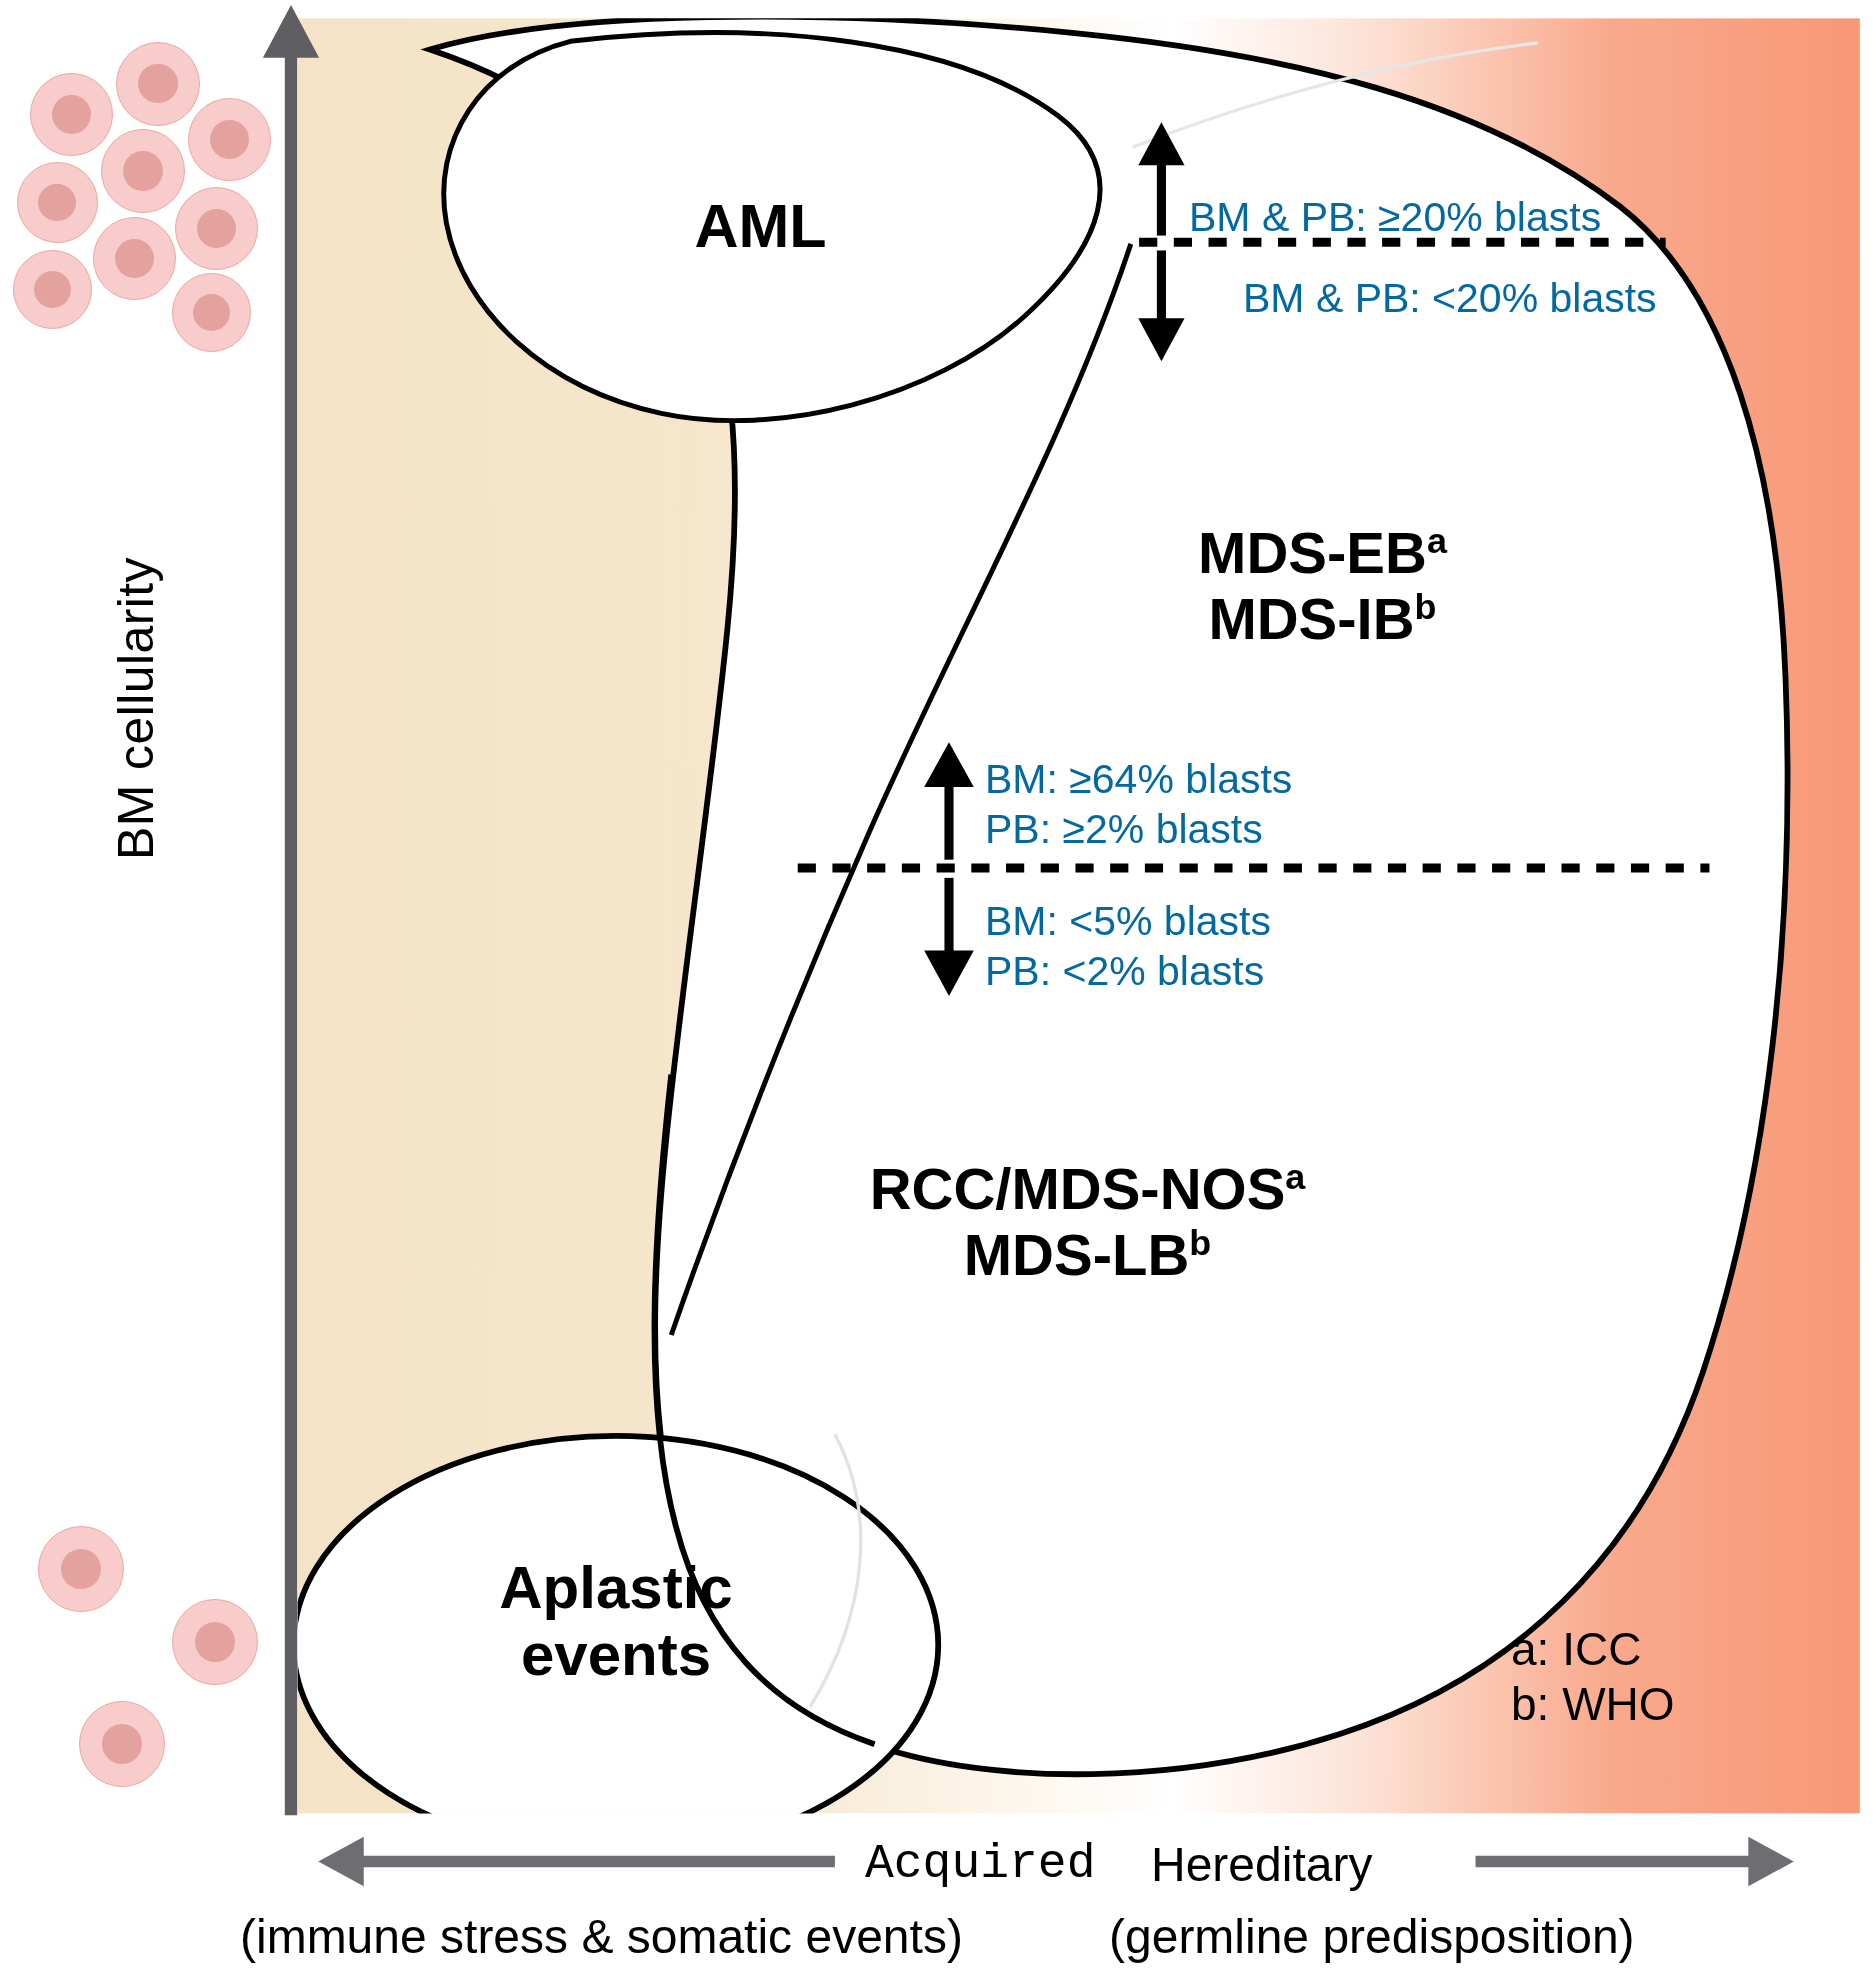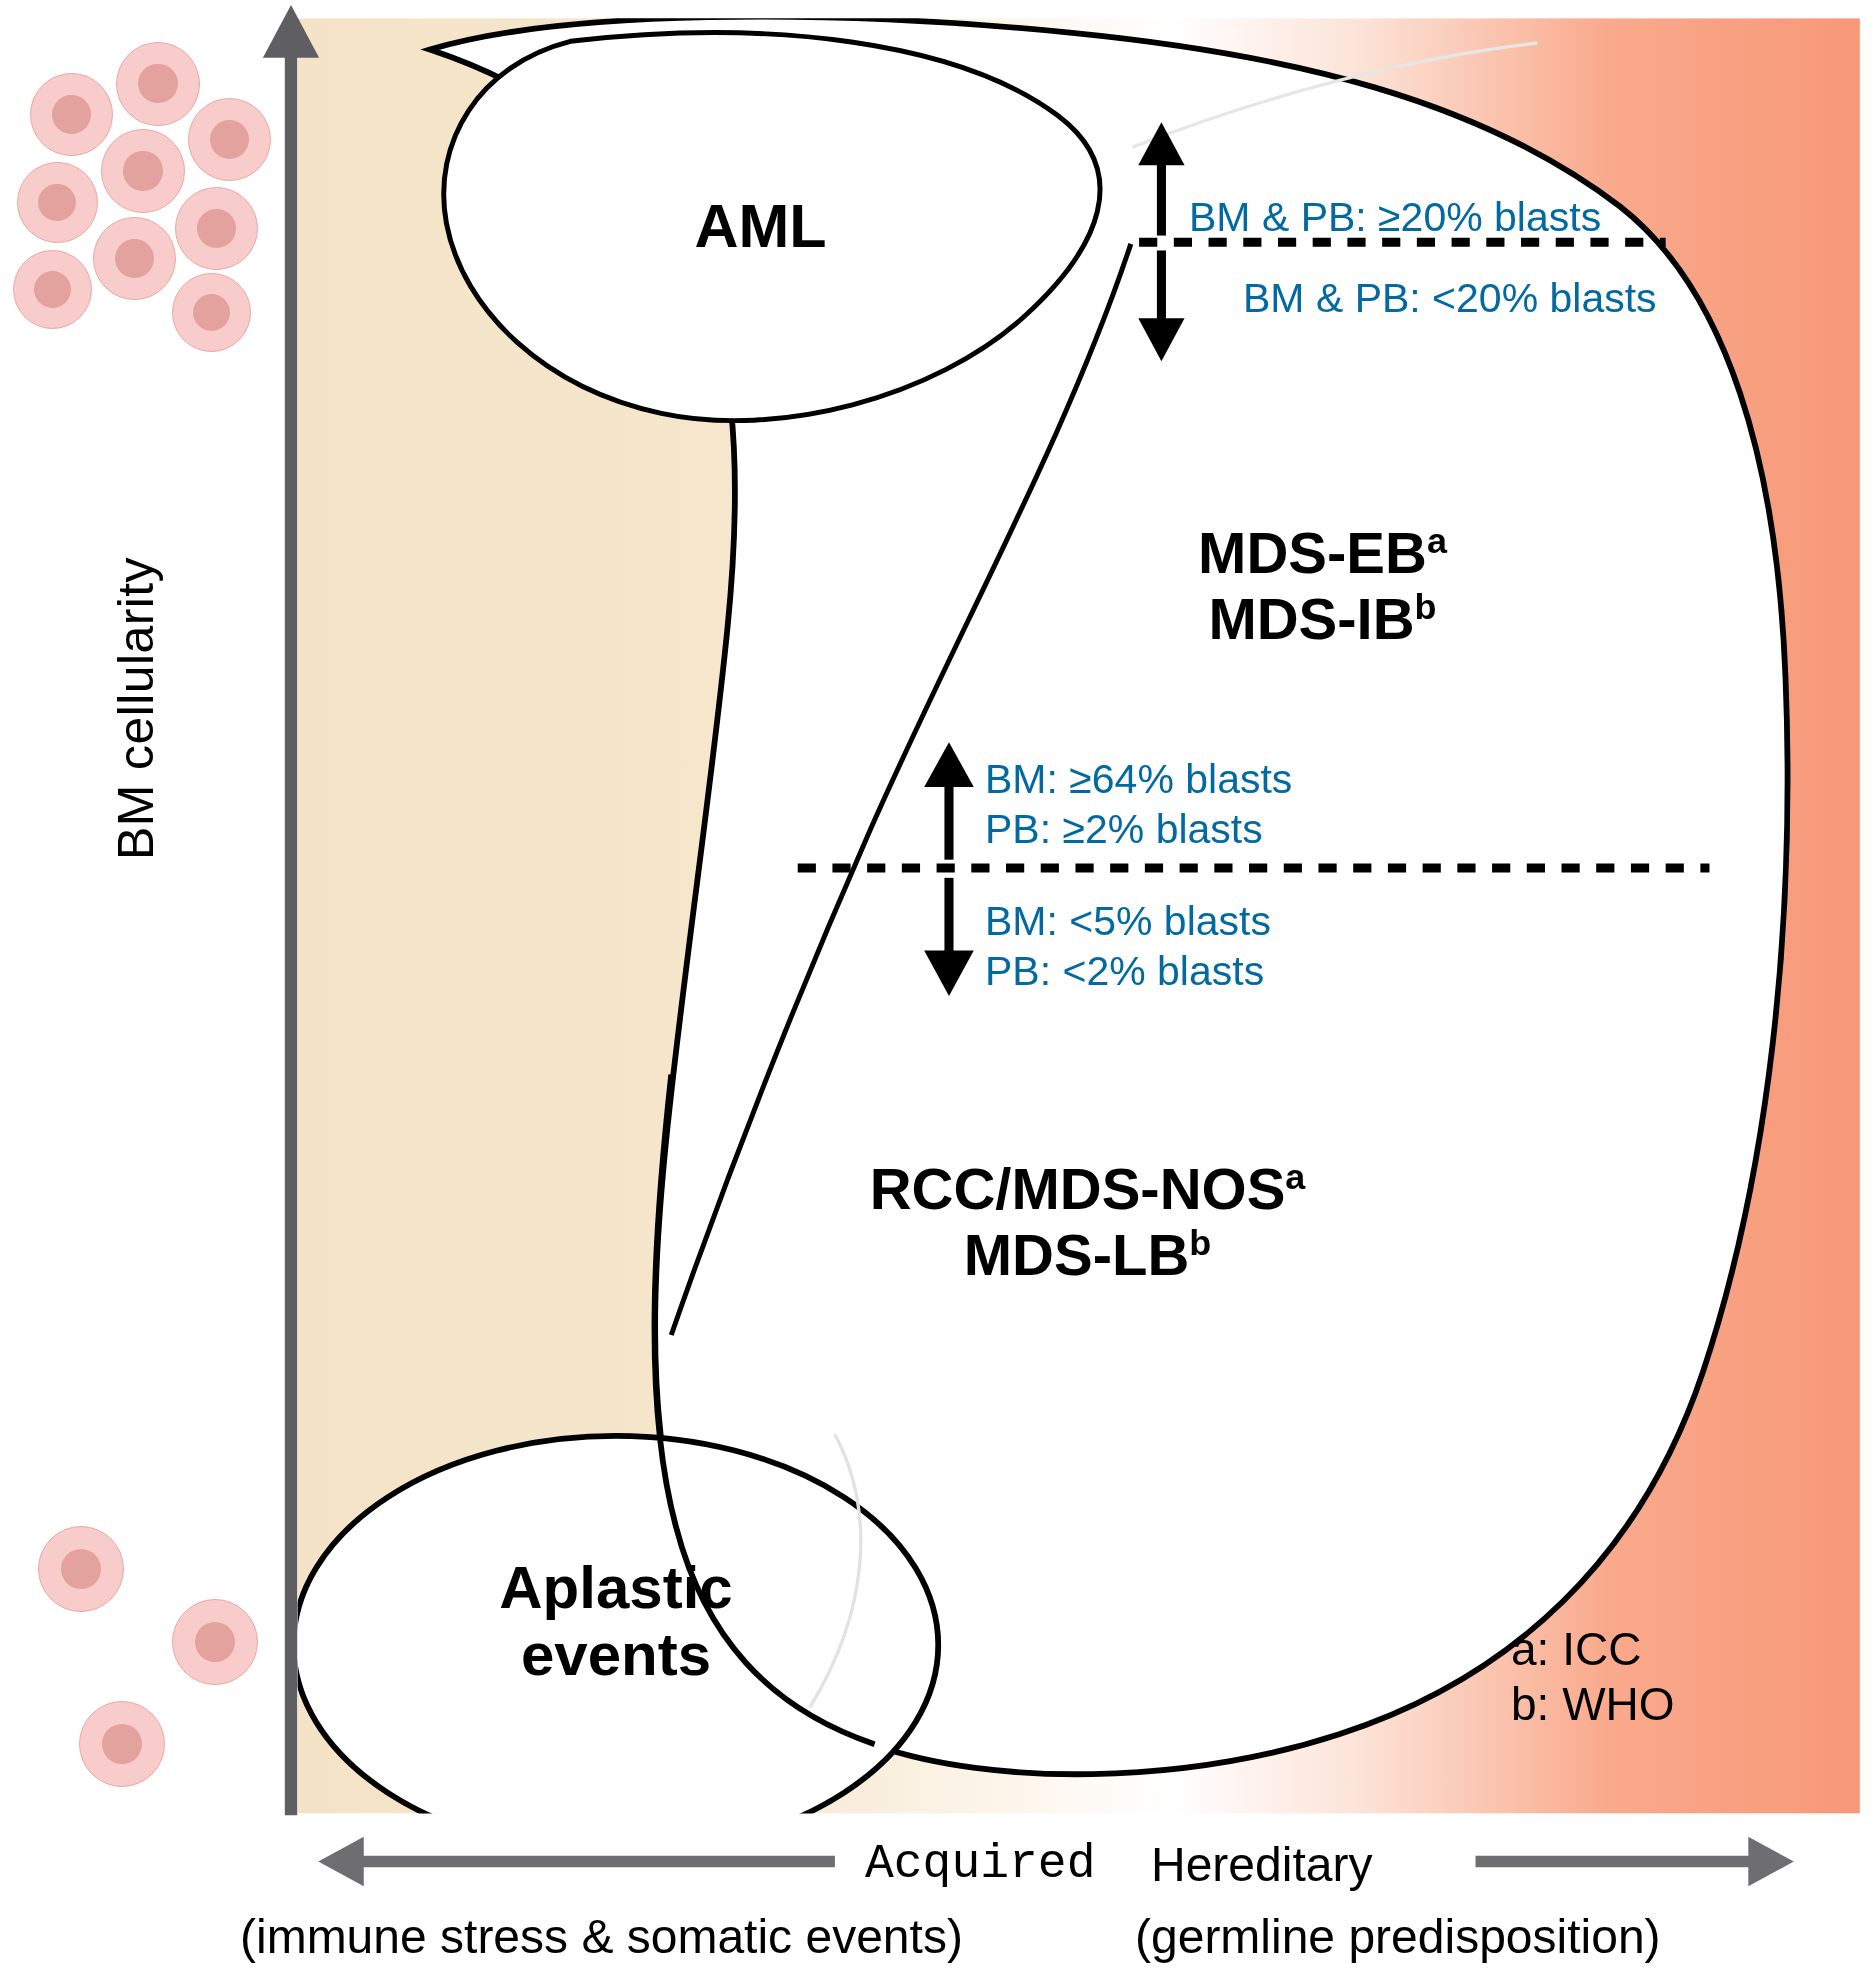--- a/index.html
+++ b/index.html
@@ -179,16 +179,16 @@
   </div>
 
   <div class="legend" style="left:1511px;top:1622px;">
     <span>a: ICC</span><br>
     <span>b: WHO</span>
   </div>
 
   <div class="axis-text" style="left:865px;top:1837px;font-family:Liberation Mono, monospace;">Acquired</div>
   <div class="axis-text" style="left:1151px;top:1837px;">Hereditary</div>
   <div class="axis-text" style="left:240px;top:1909px;">(immune stress &amp; somatic events)</div>
-  <div class="axis-text" style="left:1109px;top:1909px;margin-left:26px;">(germline predisposition)</div>
+  <div class="axis-text" style="left:1109px;top:1909px;">(germline predisposition)</div>
 
 </div>
 
 
 </body></html>

